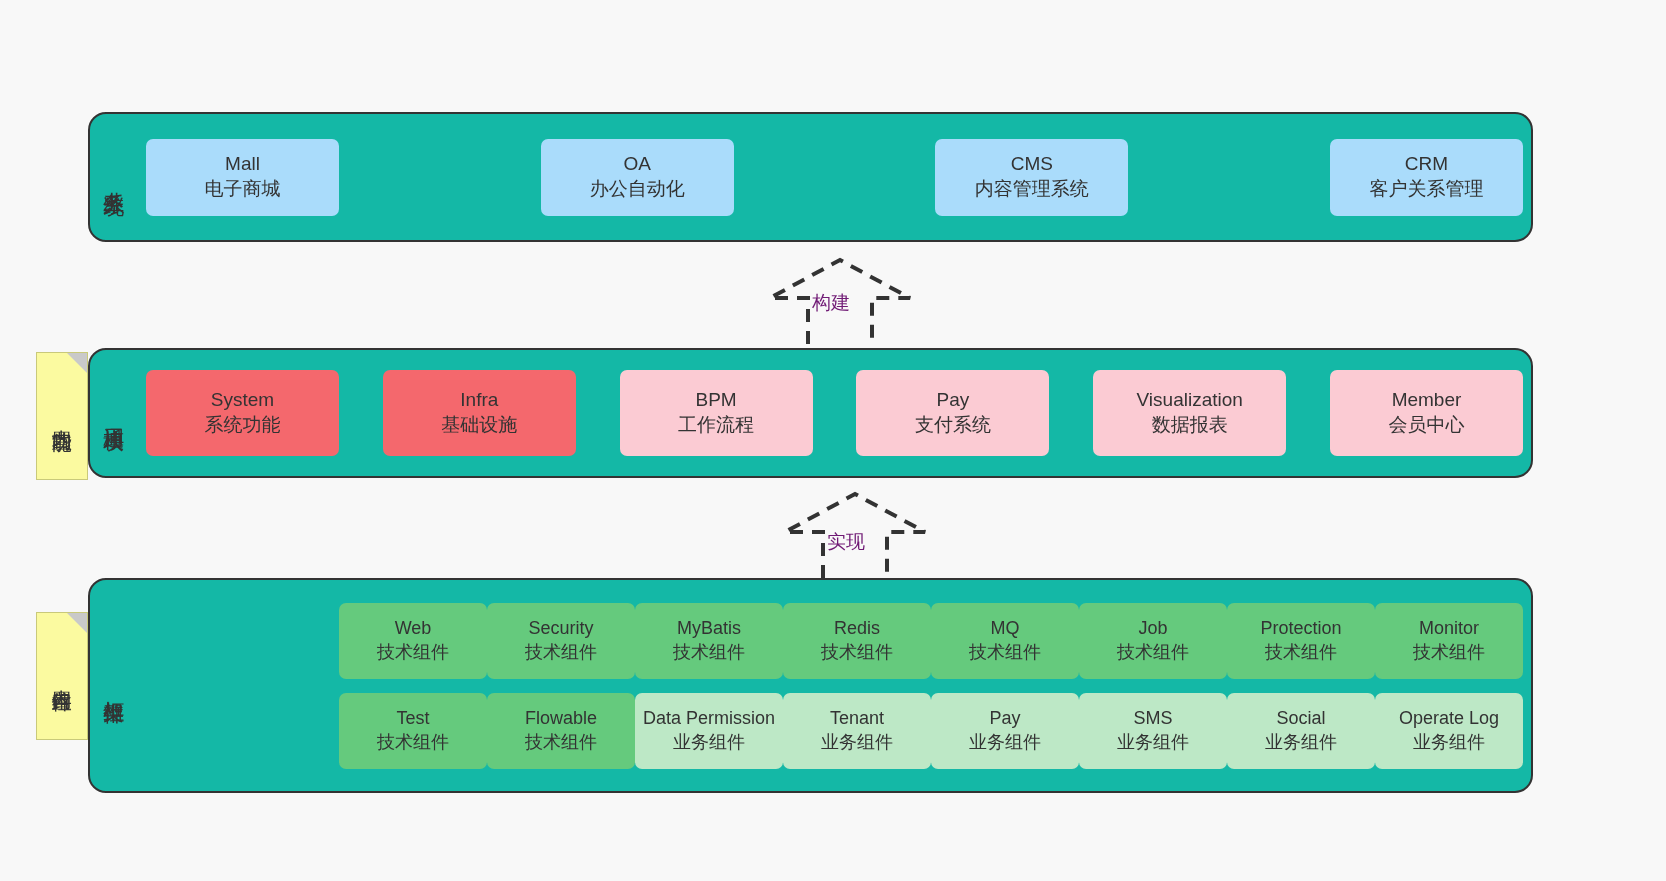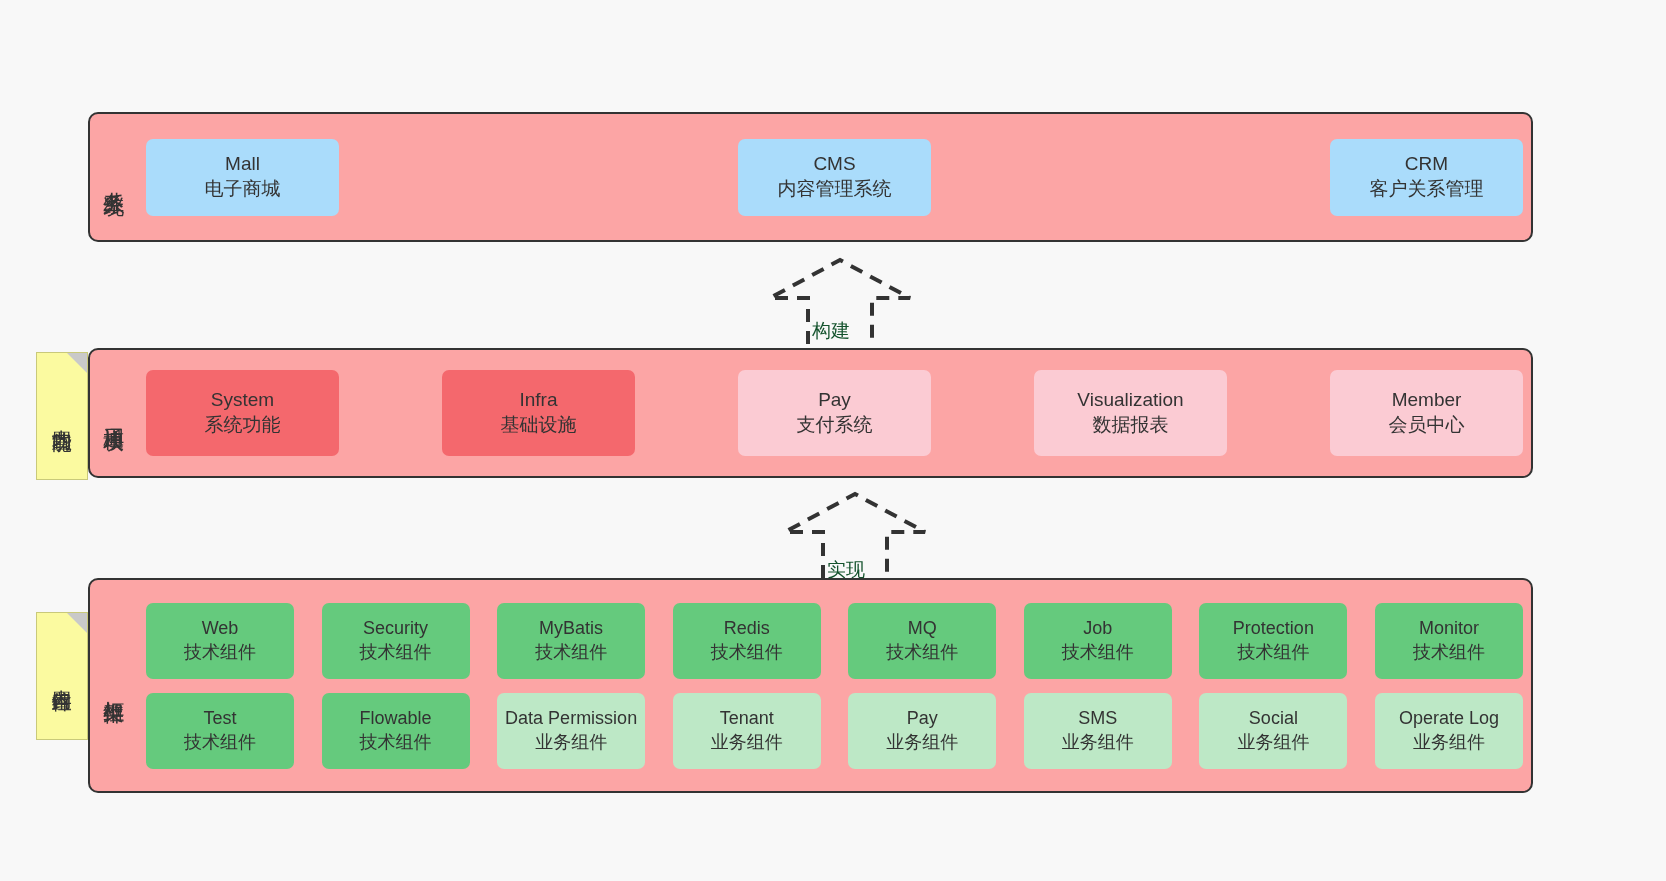--- a/index.html
+++ b/index.html
@@ -20,23 +20,23 @@
     position: absolute;
     left: 0; top: 0;
     width: 1666px;
     height: 881px;
   }
 
   
   .layer {
     position: absolute;
     box-sizing: border-box;
-    background: #fca5a5;
+    background: #14b8a6;
     border: 2px solid #333333;
-    border-radius: 10px;
+    border-radius: 18px;
     display: flex;
     align-items: stretch;
   }
   .layer-title {
     flex: 0 0 auto;
     width: 48px;
     display: flex;
     align-items: center;
     justify-content: center;
     font-size: 21px;
@@ -98,21 +98,21 @@
   .fw-grid {
     display: flex;
     flex-direction: column;
     width: 100%;
     gap: 14px;
     padding: 14px 0;
   }
   .fw-row {
     display: flex;
     width: 100%;
-    justify-content: space-between;
+    justify-content: flex-end;
     align-items: center;
   }
   .fw-card {
     width: 148px;
     height: 76px;
     font-size: 18px;
   }
   .fw-tech { background: #65ca7d; }
   .fw-biz  { background: #bde8c6; }
 
@@ -145,40 +145,43 @@
   }
 
   
   .arrow-svg {
     position: absolute;
     overflow: visible;
   }
   .arrow-label {
     position: absolute;
     font-size: 19px;
-    color: #14532d;
+    color: #701a75;
     background: transparent;
     white-space: nowrap;
-    margin-top: 28px;
   }
 </style>
 </head>
 <body>
 
 <div id="canvas">
 
   <div class="layer" id="layer-business" style="left:88px; top:112px; width:1445px; height:130px;">
     <div class="layer-title">业务系统</div>
     <div class="layer-body">
       <div class="row-cards">
         <div class="card biz-card">
           <span class="en">Mall</span>
           <span class="cn">电子商城</span>
         </div>
         <div class="card biz-card">
+          <span class="en">OA</span>
+          <span class="cn">办公自动化</span>
+        </div>
+        <div class="card biz-card">
           <span class="en">CMS</span>
           <span class="cn">内容管理系统</span>
         </div>
         <div class="card biz-card">
           <span class="en">CRM</span>
           <span class="cn">客户关系管理</span>
         </div>
       </div>
     </div>
   </div>
@@ -198,20 +201,24 @@
       <div class="row-cards">
         <div class="card mod-card mod-strong">
           <span class="en">System</span>
           <span class="cn">系统功能</span>
         </div>
         <div class="card mod-card mod-strong">
           <span class="en">Infra</span>
           <span class="cn">基础设施</span>
         </div>
         <div class="card mod-card mod-soft">
+          <span class="en">BPM</span>
+          <span class="cn">工作流程</span>
+        </div>
+        <div class="card mod-card mod-soft">
           <span class="en">Pay</span>
           <span class="cn">支付系统</span>
         </div>
         <div class="card mod-card mod-soft">
           <span class="en">Visualization</span>
           <span class="cn">数据报表</span>
         </div>
         <div class="card mod-card mod-soft">
           <span class="en">Member</span>
           <span class="cn">会员中心</span>

